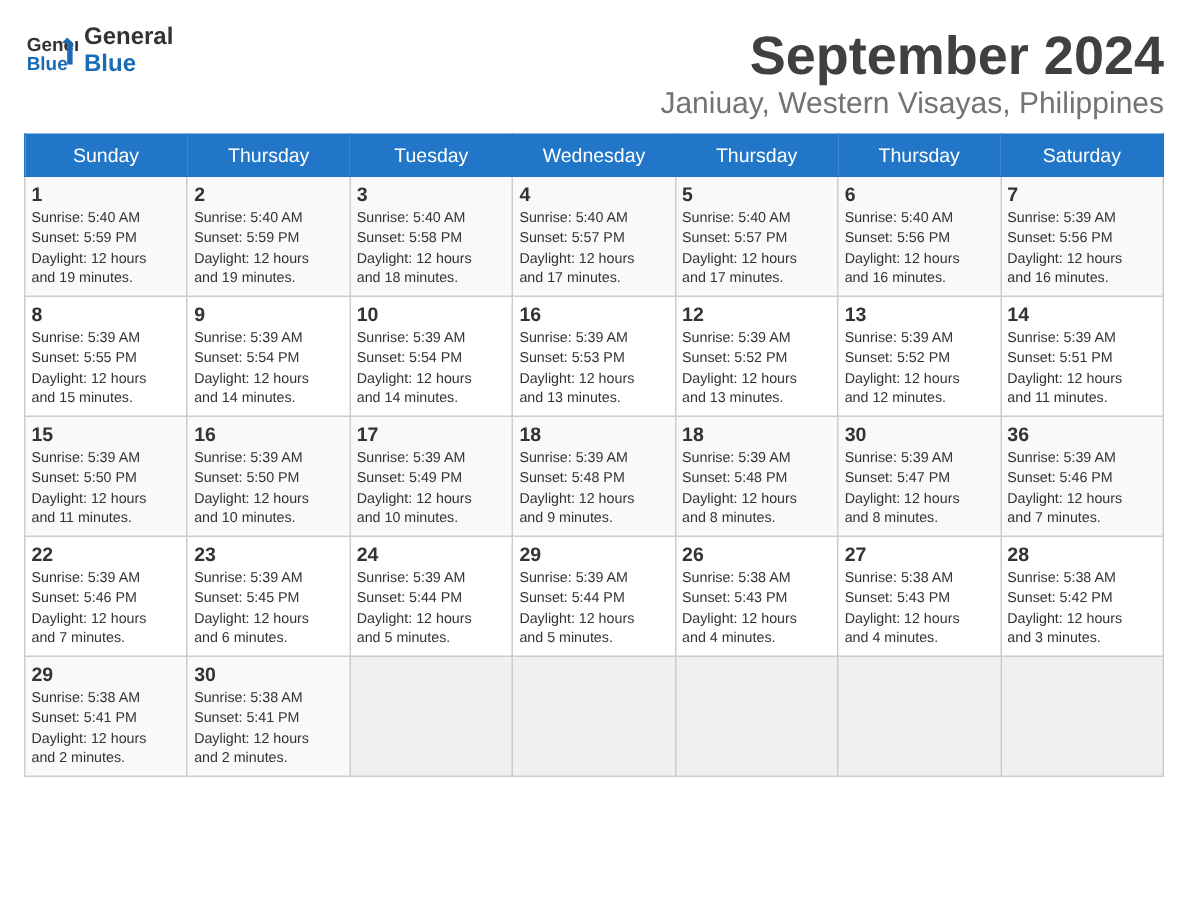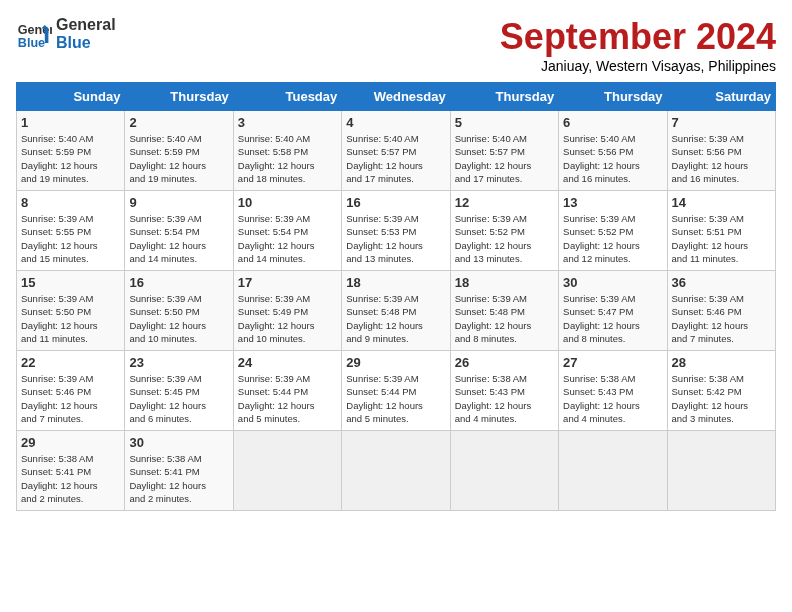--- a/index.html
+++ b/index.html
@@ -24,38 +24,38 @@
     .logo-icon {
       width: 36px;
       height: 36px;
     }
     .title-block {
       text-align: right;
     }
     .month-title {
       font-size: 36px;
       font-weight: bold;
-      color: #b91c1c;
+      color: #404040;
     }
     .location-title {
-      font-size: 14px;
-      color: #000000;
+      font-size: 20px;
+      color: #737373;
     }
     .calendar-table {
       width: 100%;
       border-collapse: collapse;
       table-layout: fixed;
     }
     .calendar-table th {
       background-color: #2176c7;
       color: #fff;
       font-size: 13px;
-      font-weight: bold;
+      font-weight: normal;
       padding: 6px 4px;
-      text-align: right;
+      text-align: center;
       border: 1px solid #2176c7;
     }
     .calendar-table td {
       vertical-align: top;
       font-size: 10px;
       color: #333;
       padding: 4px 4px;
       border: 1px solid #ccc;
       height: 80px;
       background: #fff;

